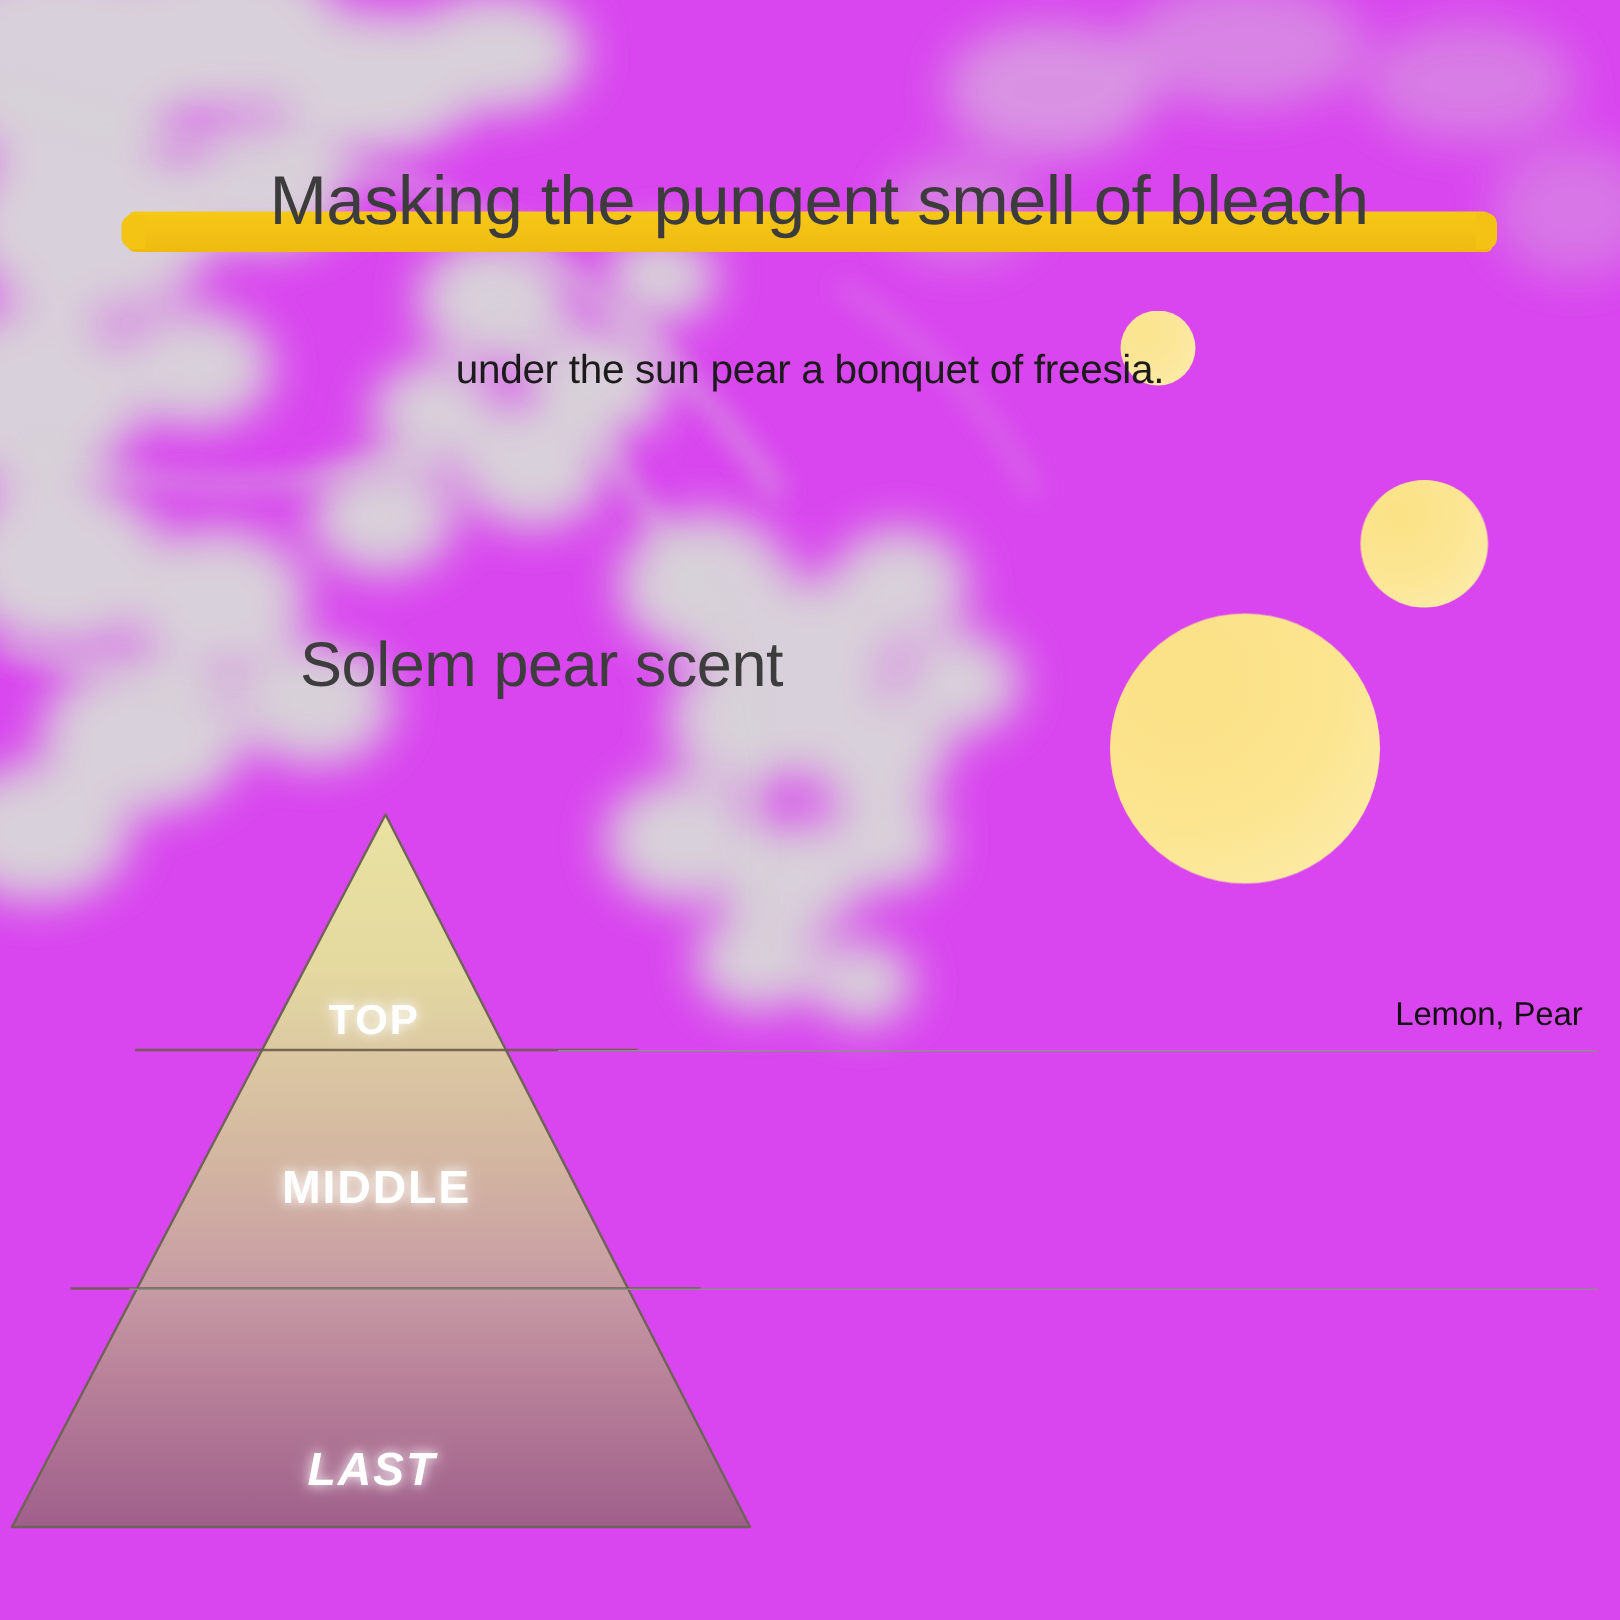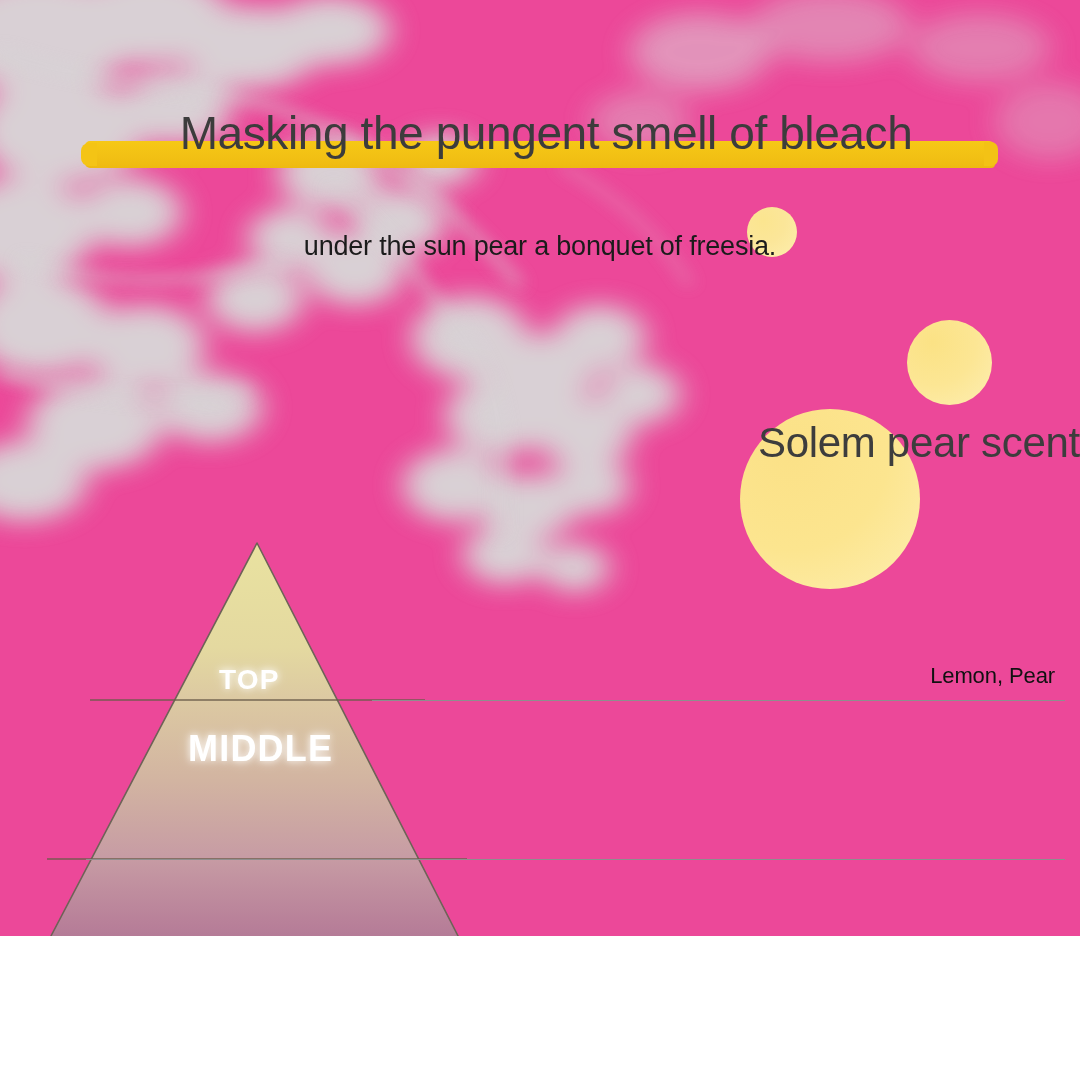--- a/index.html
+++ b/index.html
@@ -5,23 +5,23 @@
 <style>
   html, body {
     margin: 0;
     padding: 0;
     background: #ffffff;
   }
 
   #poster {
     position: relative;
     width: 1080px;
-    height: 936px;
+    height: 1080px;
     overflow: hidden;
-    background: #ec4899;
+    background: #d946ef;
     font-family: "Liberation Sans", sans-serif;
     -webkit-font-smoothing: antialiased;
   }
 
   
   .bg-shadow-layer {
     position: absolute;
     inset: 0;
     pointer-events: none;
     z-index: 0;
@@ -129,21 +129,21 @@
   .subtitle .line {
     display: block;
   }
 
   
   .scent-name {
     position: absolute;
     left: 0;
     top: 418px;
     width: 1080px;
-    text-align: right;
+    text-align: left;
     padding-left: 200px;
     box-sizing: border-box;
     z-index: 3;
     font-size: 42px;
     font-weight: 400;
     color: #3d3d3d;
     letter-spacing: -0.3px;
     line-height: 1.2;
   }
 
@@ -163,21 +163,21 @@
   .tier-label {
     position: absolute;
     z-index: 4;
     color: #ffffff;
     font-weight: 700;
     letter-spacing: 1.2px;
     text-shadow: 0 0 7px rgba(255,255,255,0.85), 0 0 14px rgba(255,255,255,0.5);
     white-space: nowrap;
   }
   .tier-label.top    { left: 219px; top: 664px; font-size: 28px; }
-  .tier-label.middle { left: 188px; top: 728px; font-size: 36px; }
+  .tier-label.middle { left: 188px; top: 774px; font-size: 31px; }
   .tier-label.last   { left: 205px; top: 962px; font-size: 31px; font-style: italic; }
 
   
   .connector {
     position: absolute;
     height: 1px;
     background: #8e8e8e;
     z-index: 3;
   }
   .connector.c1 { left: 372px; top: 700px;  width: 693px; }

